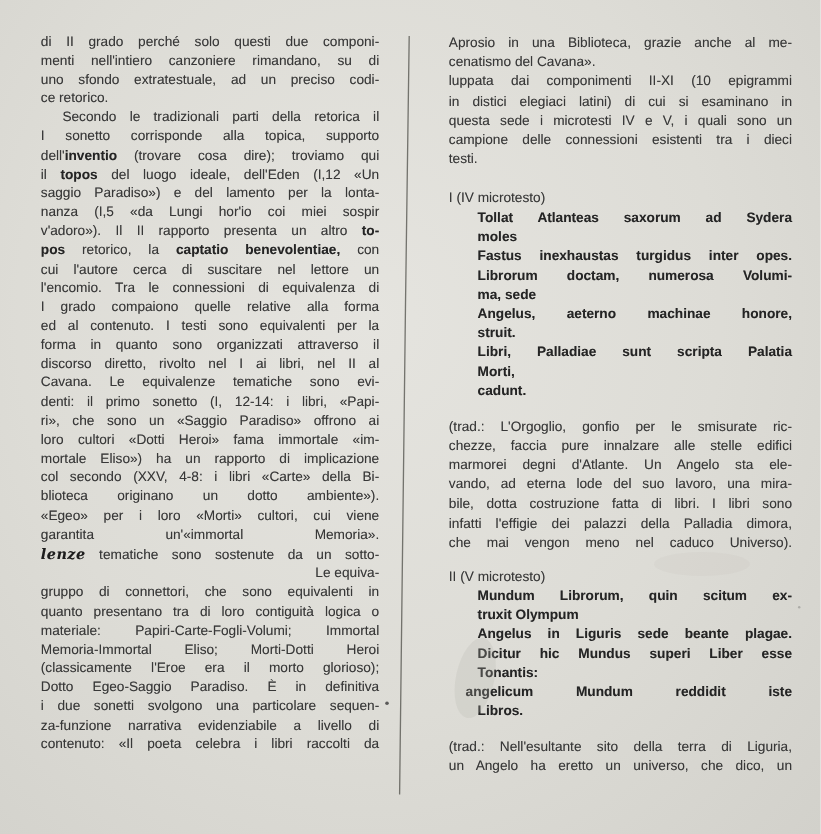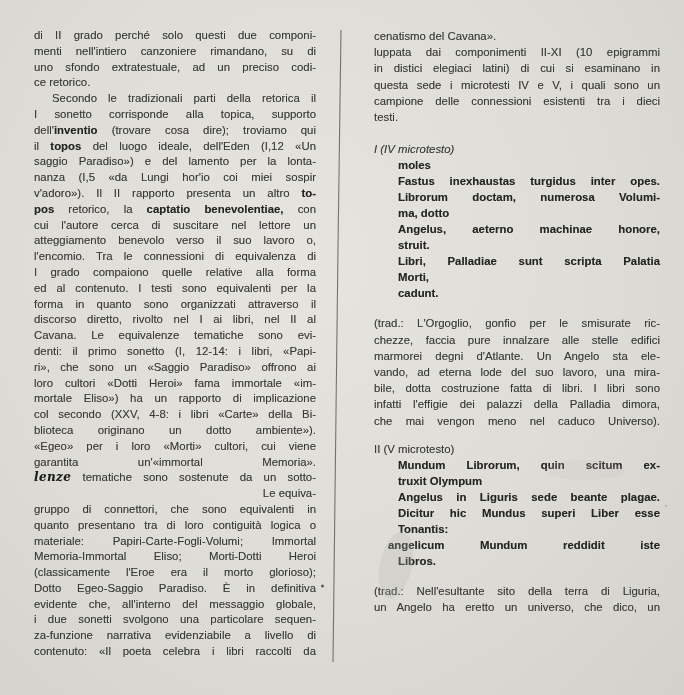--- a/index.html
+++ b/index.html
@@ -46,21 +46,20 @@
         <div class="line al" style="line-height: 15.8px;"><span>ce retorico.</span></div>
         <div class="line aj" style="line-height: 15.8px; padding-left: 18px;"><span>Secondo le tradizionali parti della retorica il</span></div>
         <div class="line aj" style="line-height: 15.8px;"><span>I sonetto corrisponde alla topica, supporto</span></div>
         <div class="line aj" style="line-height: 15.8px;"><span>dell'</span><span class="st-b">inventio</span><span> (trovare cosa dire); troviamo qui</span></div>
         <div class="line aj" style="line-height: 15.8px;"><span>il </span><span class="st-b">topos</span><span> del luogo ideale, dell'Eden (I,12 «Un</span></div>
         <div class="line aj" style="line-height: 15.8px;"><span>saggio Paradiso») e del lamento per la lonta-</span></div>
         <div class="line aj" style="line-height: 15.8px;"><span>nanza (I,5 «da Lungi hor'io coi miei sospir</span></div>
         <div class="line aj" style="line-height: 15.8px;"><span>v'adoro»). Il II rapporto presenta un altro </span><span class="st-b">to-</span></div>
         <div class="line aj" style="line-height: 15.8px;"><span class="st-b">pos</span><span> retorico, la </span><span class="st-b">captatio benevolentiae,</span><span> con</span></div>
         <div class="line aj" style="line-height: 15.8px;"><span>cui l'autore cerca di suscitare nel lettore un</span></div>
-        <div class="line aj" style="line-height: 15.8px;"><span>atteggiamento benevolo verso il suo lavoro o,</span></div>
         <div class="line aj" style="line-height: 15.8px;"><span>l'encomio. Tra le connessioni di equivalenza di</span></div>
         <div class="line aj" style="line-height: 15.8px;"><span>I grado compaiono quelle relative alla forma</span></div>
         <div class="line aj" style="line-height: 15.8px;"><span>ed al contenuto. I testi sono equivalenti per la</span></div>
         <div class="line aj" style="line-height: 15.8px;"><span>forma in quanto sono organizzati attraverso il</span></div>
         <div class="line aj" style="line-height: 15.8px;"><span>discorso diretto, rivolto nel I ai libri, nel II al</span></div>
         <div class="line aj" style="line-height: 15.8px;"><span>Cavana. Le equivalenze tematiche sono evi-</span></div>
         <div class="line aj" style="line-height: 15.8px;"><span>denti: il primo sonetto (I, 12-14: i libri, «Papi-</span></div>
         <div class="line aj" style="line-height: 15.8px;"><span>ri», che sono un «Saggio Paradiso» offrono ai</span></div>
         <div class="line aj" style="line-height: 15.8px;"><span>loro cultori «Dotti Heroi» fama immortale «im-</span></div>
         <div class="line aj" style="line-height: 15.8px;"><span>mortale Eliso») ha un rapporto di implicazione</span></div>
@@ -69,43 +68,44 @@
         <div class="line aj" style="line-height: 15.8px;"><span>«Egeo» per i loro «Morti» cultori, cui viene</span></div>
         <div class="line aj" style="line-height: 15.8px;"><span>garantita un'«immortal Memoria».</span></div>
         <div class="line aj" style="line-height: 15.8px;"><span class="st-bi">lenze</span><span> tematiche sono sostenute da un sotto-</span></div>
         <div class="line ar" style="line-height: 15.8px;"><span>Le equiva-</span></div>
         <div class="line aj" style="line-height: 15.8px;"><span>gruppo di connettori, che sono equivalenti in</span></div>
         <div class="line aj" style="line-height: 15.8px;"><span>quanto presentano tra di loro contiguità logica o</span></div>
         <div class="line aj" style="line-height: 15.8px;"><span>materiale: Papiri-Carte-Fogli-Volumi; Immortal</span></div>
         <div class="line aj" style="line-height: 15.8px;"><span>Memoria-Immortal Eliso; Morti-Dotti Heroi</span></div>
         <div class="line aj" style="line-height: 15.8px;"><span>(classicamente l'Eroe era il morto glorioso);</span></div>
         <div class="line aj" style="line-height: 15.8px;"><span>Dotto Egeo-Saggio Paradiso. È in definitiva</span></div>
-        <div class="line aj" style="line-height: 15.8px;"><span>evidente che, all'interno del messaggio globale,</span></div>
         <div class="line aj" style="line-height: 15.8px;"><span>i due sonetti svolgono una particolare sequen-</span></div>
         <div class="line aj" style="line-height: 15.8px;"><span>za-funzione narrativa evidenziabile a livello di</span></div>
         <div class="line aj" style="line-height: 15.8px;"><span>contenuto: «Il poeta celebra i libri raccolti da</span></div>
       </div>
     </div>
   <div class="col col-right" id="col-right">
       <div class="block">
+        <div class="line aj" style="line-height: 16.2px;"><span>Aprosio in una Biblioteca, grazie anche al me-</span></div>
         <div class="line al" style="line-height: 16.2px;"><span>cenatismo del Cavana».</span></div>
         <div class="line aj" style="line-height: 16.2px;"><span>luppata dai componimenti II-XI (10 epigrammi</span></div>
         <div class="line aj" style="line-height: 16.2px;"><span>in distici elegiaci latini) di cui si esaminano in</span></div>
         <div class="line aj" style="line-height: 16.2px;"><span>questa sede i microtesti IV e V, i quali sono un</span></div>
         <div class="line aj" style="line-height: 16.2px;"><span>campione delle connessioni esistenti tra i dieci</span></div>
         <div class="line al" style="line-height: 16.2px;"><span>testi.</span></div>
       </div>
       <div class="block" style="margin-top: 16px;">
-        <div class="line al" style="line-height: 16.2px; font-style: italic;"><span>I (IV microtesto)</span></div>
+        <div class="line al" style="line-height: 16.2px;"><span>I (IV microtesto)</span></div>
       </div>
       <div class="block">
+        <div class="line aj" style="line-height: 16px; padding-left: 24px;"><span class="st-b">Tollat Atlanteas saxorum ad Sydera</span></div>
         <div class="line al" style="line-height: 16px; padding-left: 24px;"><span class="st-b">moles</span></div>
         <div class="line aj" style="line-height: 16px; padding-left: 24px;"><span class="st-b">Fastus inexhaustas turgidus inter opes.</span></div>
         <div class="line aj" style="line-height: 16px; padding-left: 24px;"><span class="st-b">Librorum doctam, numerosa Volumi-</span></div>
-        <div class="line al" style="line-height: 16px; padding-left: 24px;"><span class="st-b">ma, dotto</span></div>
+        <div class="line al" style="line-height: 16px; padding-left: 24px;"><span class="st-b">ma, sede</span></div>
         <div class="line aj" style="line-height: 16px; padding-left: 24px;"><span class="st-b">Angelus, aeterno machinae honore,</span></div>
         <div class="line al" style="line-height: 16px; padding-left: 24px;"><span class="st-b">struit.</span></div>
         <div class="line aj" style="line-height: 16px; padding-left: 24px;"><span class="st-b">Libri, Palladiae sunt scripta Palatia</span></div>
         <div class="line al" style="line-height: 16px; padding-left: 24px;"><span class="st-b">Morti,</span></div>
         <div class="line al" style="line-height: 16px; padding-left: 24px;"><span class="st-b">cadunt.</span></div>
       </div>
       <div class="block" style="margin-top: 14px;">
         <div class="line aj" style="line-height: 16.2px;"><span>(trad.: L'Orgoglio, gonfio per le smisurate ric-</span></div>
         <div class="line aj" style="line-height: 16.2px;"><span>chezze, faccia pure innalzare alle stelle edifici</span></div>
         <div class="line aj" style="line-height: 16.2px;"><span>marmorei degni d'Atlante. Un Angelo sta ele-</span></div>

